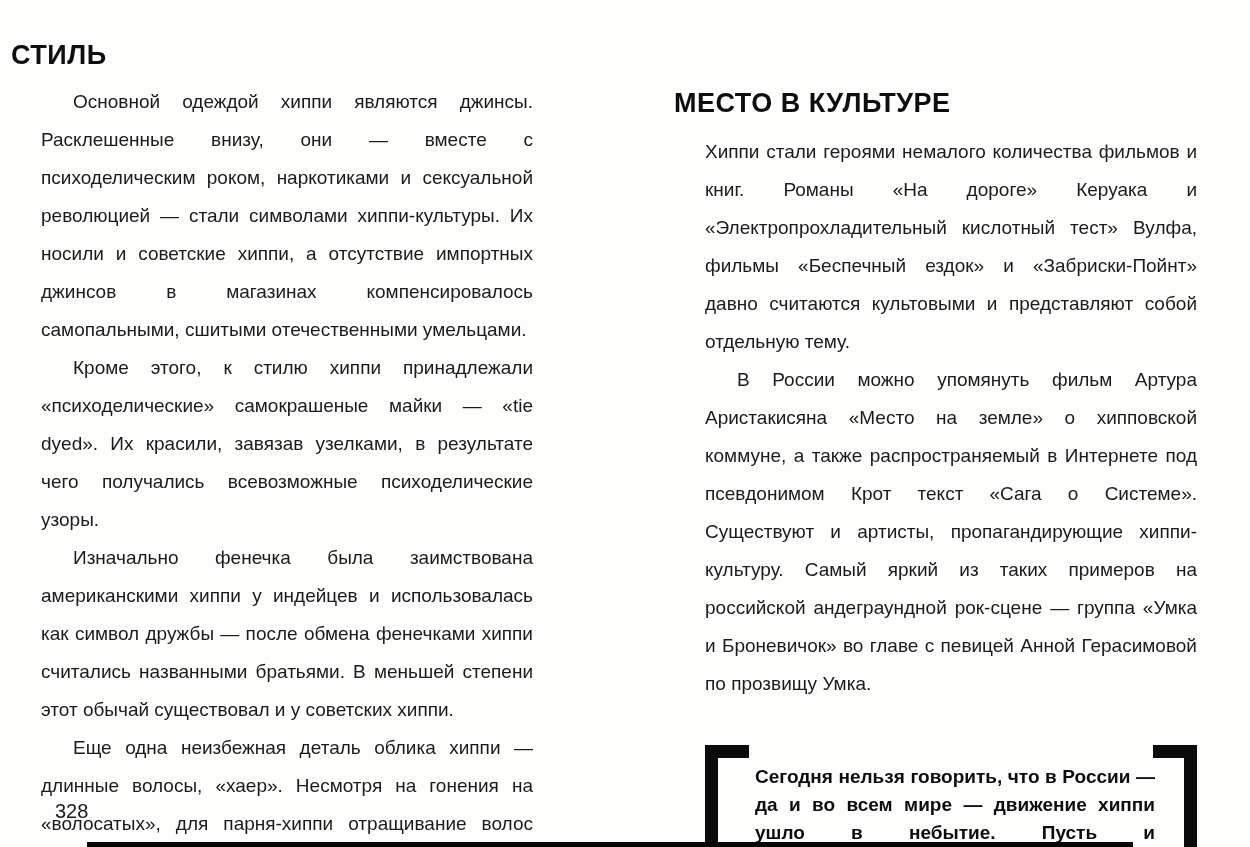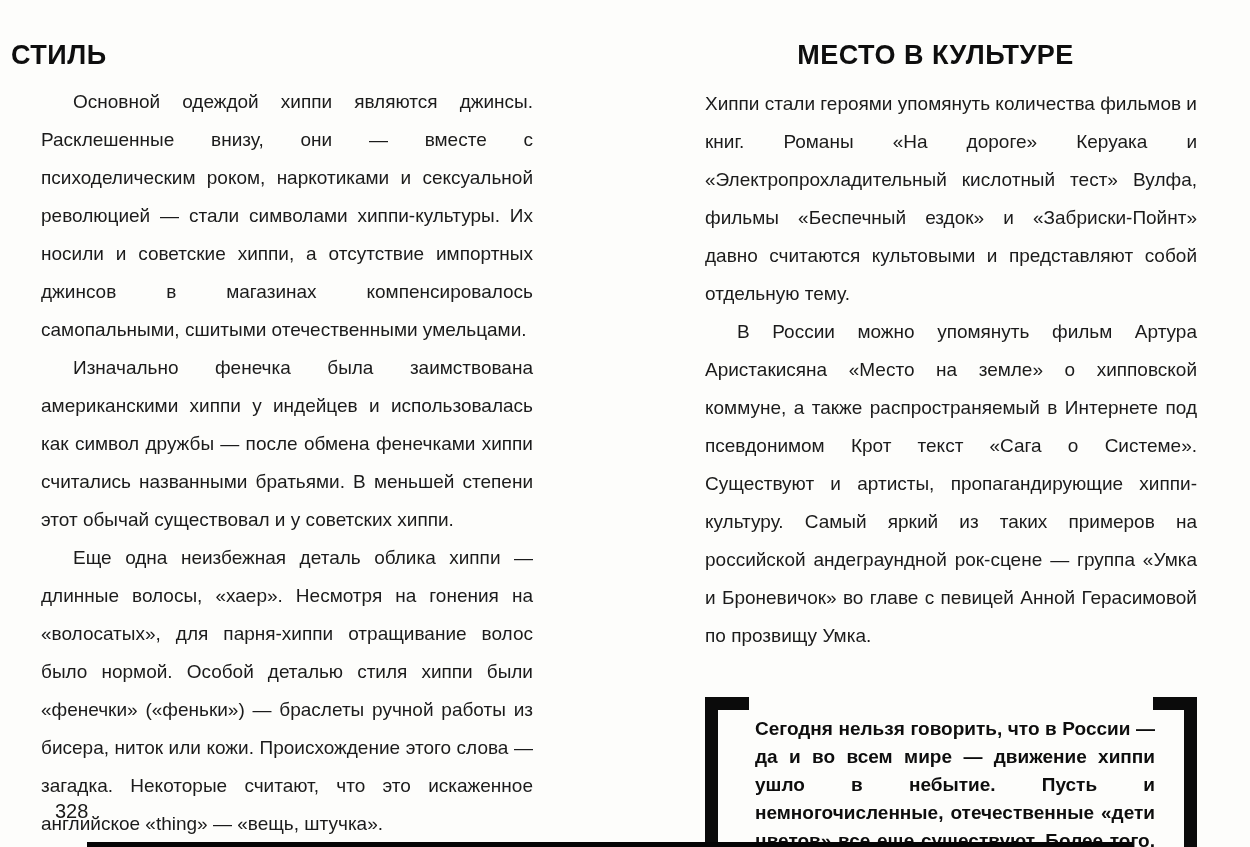--- a/index.html
+++ b/index.html
@@ -42,23 +42,24 @@
   .body-text p.no-indent { text-indent: 0; }
 
   
   .page-right {
     position: absolute;
     left: 705px;
     top: 40px;
     width: 492px;
   }
   .page-header.right {
-    text-align: center;
+    text-align: left;
     width: 523px;
     margin-left: -31px;
+    margin-top: 48px;
   }
   .page-right .body-text {
     margin-left: 0;
     width: 492px;
     margin-top: 14px;
   }
 
   
   .callout {
     position: relative;
@@ -113,29 +114,30 @@
 </style>
 </head>
 <body>
 
 <div class="spread">
 
   <div class="page-left">
     <div class="page-header">СТИЛЬ</div>
     <div class="body-text">
       <p>Основной одеждой хиппи являются джинсы. Расклешенные внизу, они — вместе с психоделическим роком, наркотиками и сексуальной революцией — стали символами хиппи-культуры. Их носили и советские хиппи, а отсутствие импортных джинсов в магазинах компенсировалось самопальными, сшитыми отечественными умельцами.</p>
+      <p>Кроме этого, к стилю хиппи принадлежали «психоделические» самокрашеные майки — «tie dyed». Их красили, завязав узелками, в результате чего получались всевозможные психоделические узоры.</p>
       <p>Изначально фенечка была заимствована американскими хиппи у индейцев и использовалась как символ дружбы — после обмена фенечками хиппи считались названными братьями. В меньшей степени этот обычай существовал и у советских хиппи.</p>
       <p>Еще одна неизбежная деталь облика хиппи — длинные волосы, «хаер». Несмотря на гонения на «волосатых», для парня-хиппи отращивание волос было нормой. Особой деталью стиля хиппи были «фенечки» («феньки») — браслеты ручной работы из бисера, ниток или кожи. Происхождение этого слова — загадка. Некоторые считают, что это искаженное английское «thing» — «вещь, штучка».</p>
     </div>
   </div>
 
   <div class="page-right">
     <div class="page-header right">МЕСТО В КУЛЬТУРЕ</div>
     <div class="body-text">
-      <p class="no-indent">Хиппи стали героями упомянуть количества фильмов и книг. Романы «На дороге» Керуака и «Электропрохладительный кислотный тест» Вулфа, фильмы «Беспечный ездок» и «Забриски-Пойнт» давно считаются культовыми и представляют собой отдельную тему.</p>
+      <p class="no-indent">Хиппи стали героями немалого количества фильмов и книг. Романы «На дороге» Керуака и «Электропрохладительный кислотный тест» Вулфа, фильмы «Беспечный ездок» и «Забриски-Пойнт» давно считаются культовыми и представляют собой отдельную тему.</p>
       <p>В России можно упомянуть фильм Артура Аристакисяна «Место на земле» о хипповской коммуне, а также распространяемый в Интернете под псевдонимом Крот текст «Сага о Системе». Существуют и артисты, пропагандирующие хиппи-культуру. Самый яркий из таких примеров на российской андеграундной рок-сцене — группа «Умка и Броневичок» во главе с певицей Анной Герасимовой по прозвищу Умка.</p>
     </div>
 
     <div class="callout">
       <span class="bracket bracket-left"></span>
       <div class="callout-text">Сегодня нельзя говорить, что в России — да и во всем мире — движение хиппи ушло в небытие. Пусть и немногочисленные, отечественные «дети цветов» все еще существуют. Более того, к выжившим первым советским хиппанам, достигшим уже пенсионного возраста, добавляются время от времени и совсем юные парни и девушки, привлеченные теми же идеалами и эстетикой.</div>
       <span class="bracket bracket-right"></span>
     </div>
   </div>
 

